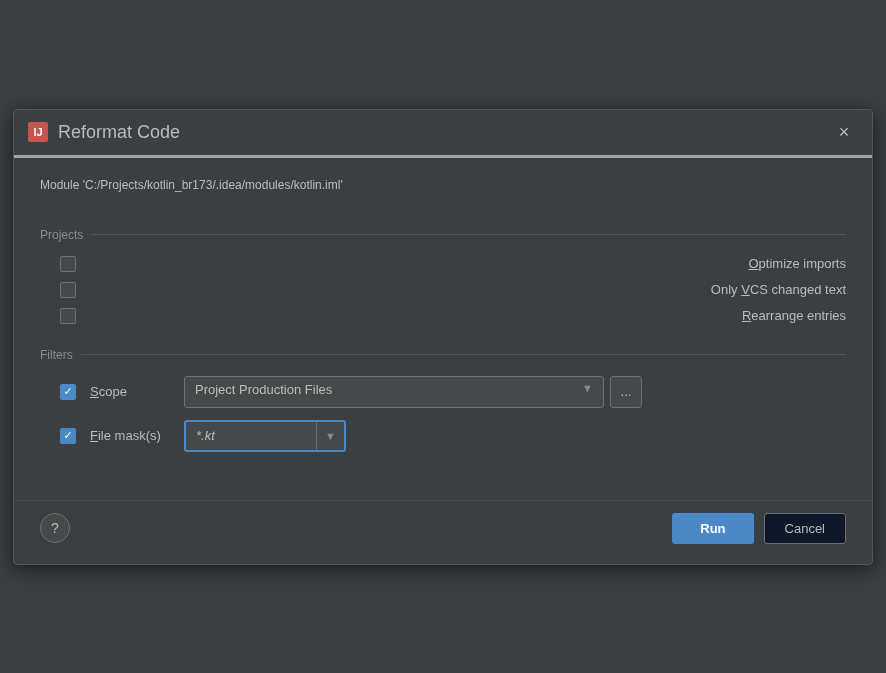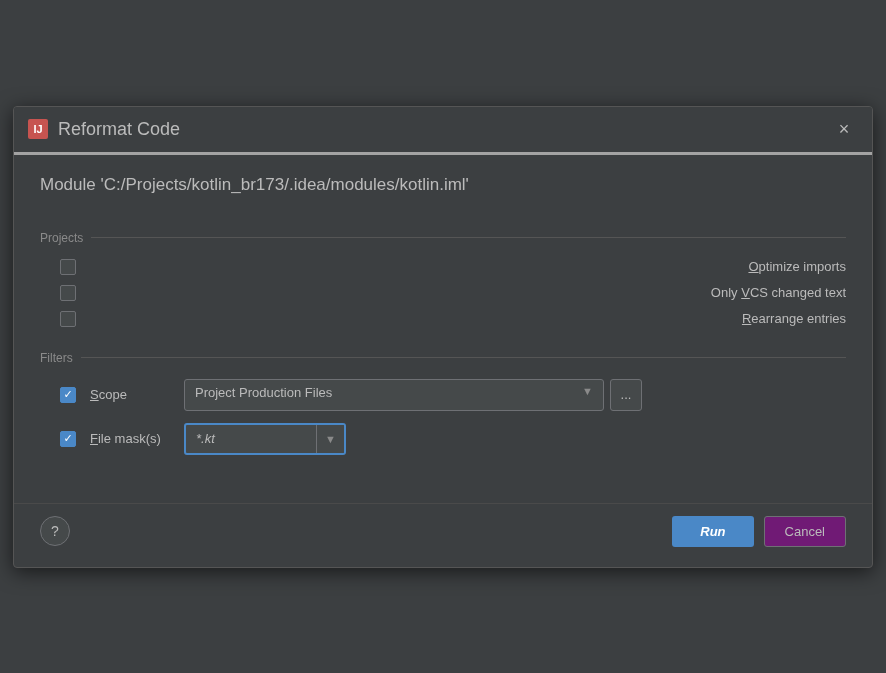--- a/index.html
+++ b/index.html
@@ -73,21 +73,21 @@
       justify-content: center;
       border-radius: 3px;
     }
 
     
     .content {
       padding: 20px 26px 20px 26px;
     }
 
     .module-path {
-      font-size: 17px;
+      font-size: 12px;
       color: #bbbbbb;
       margin-bottom: 36px;
     }
 
     
     .section-header {
       display: flex;
       align-items: center;
       gap: 8px;
       margin-bottom: 14px;
@@ -285,25 +285,24 @@
     .btn-run {
       background: #4a88c7;
       border: none;
       border-radius: 3px;
       color: white;
       font-size: 13px;
       font-weight: 600;
       padding: 7px 28px;
       cursor: pointer;
       min-width: 80px;
-      font-style: italic;
     }
 
     .btn-cancel {
-      background: #701a75;
+      background: #0f172a;
       border: 1px solid #6e7074;
       border-radius: 3px;
       color: #bbbbbb;
       font-size: 13px;
       padding: 7px 20px;
       cursor: pointer;
       min-width: 80px;
     }
   </style>
 </head>

